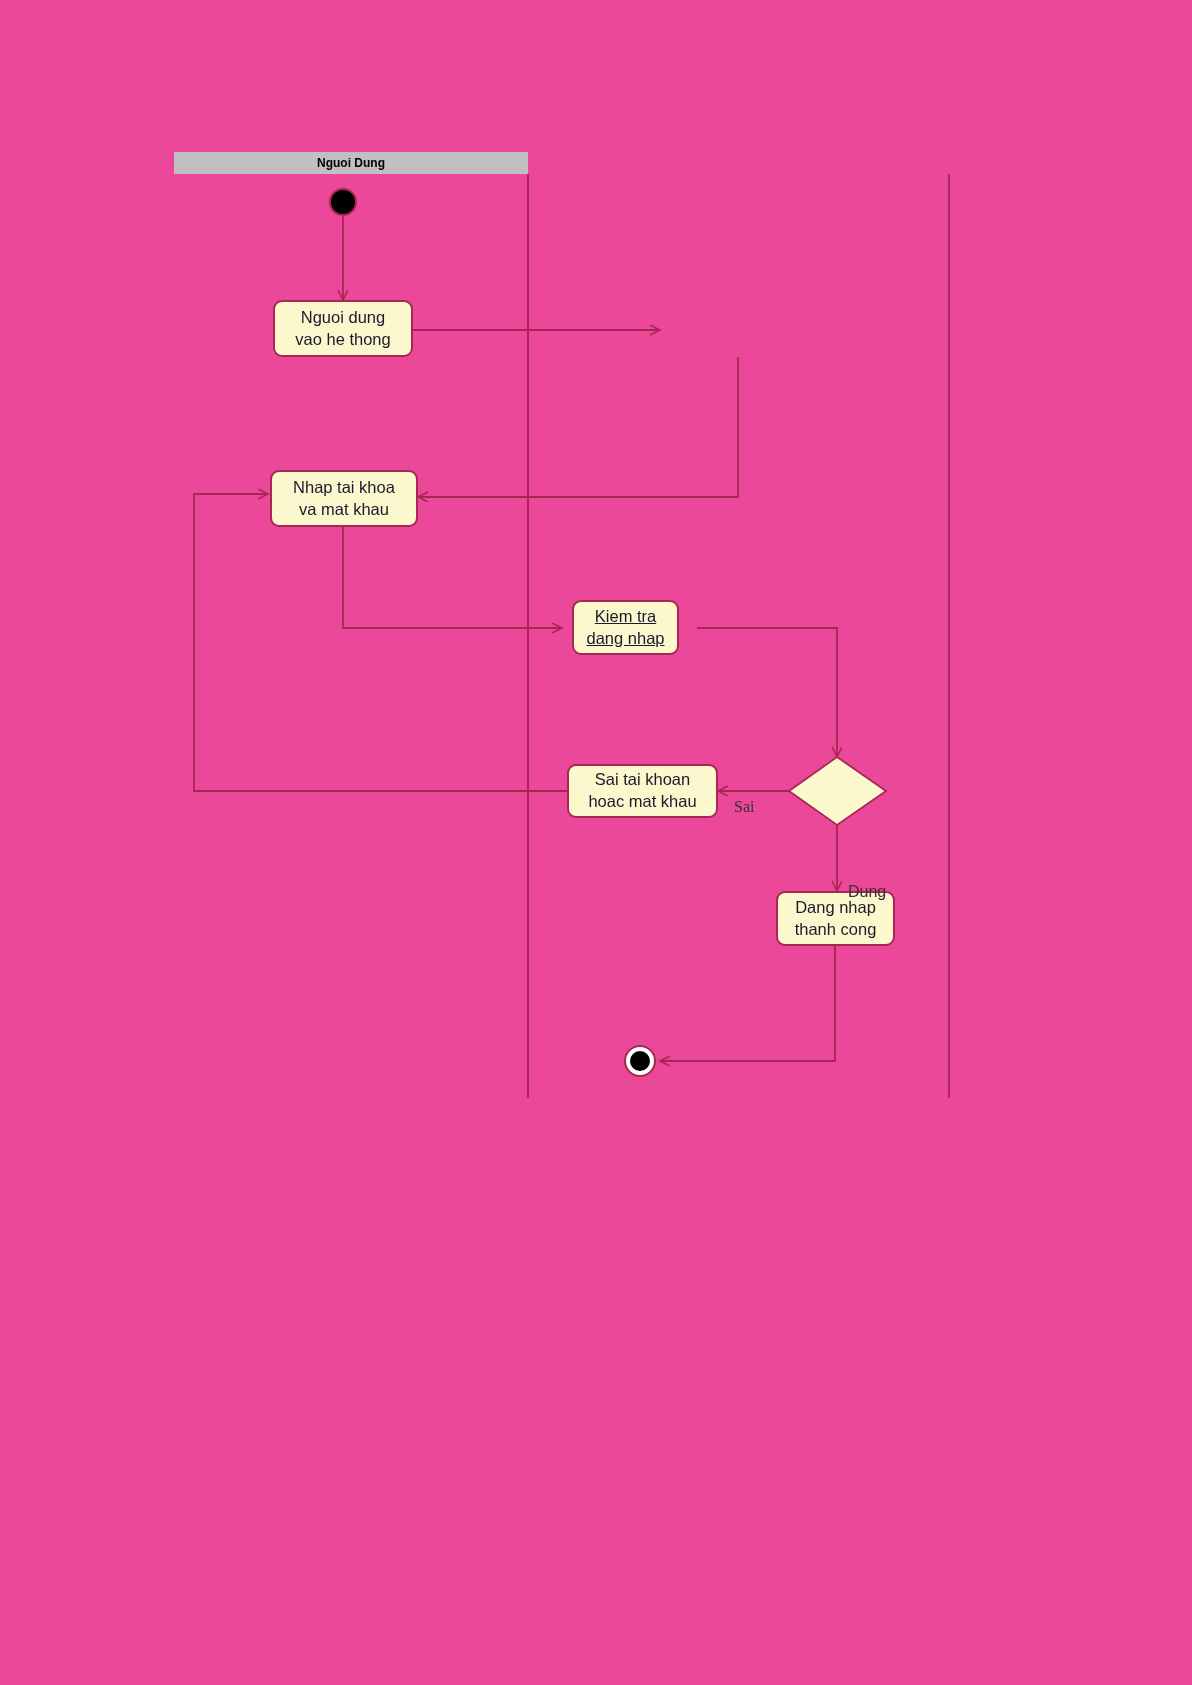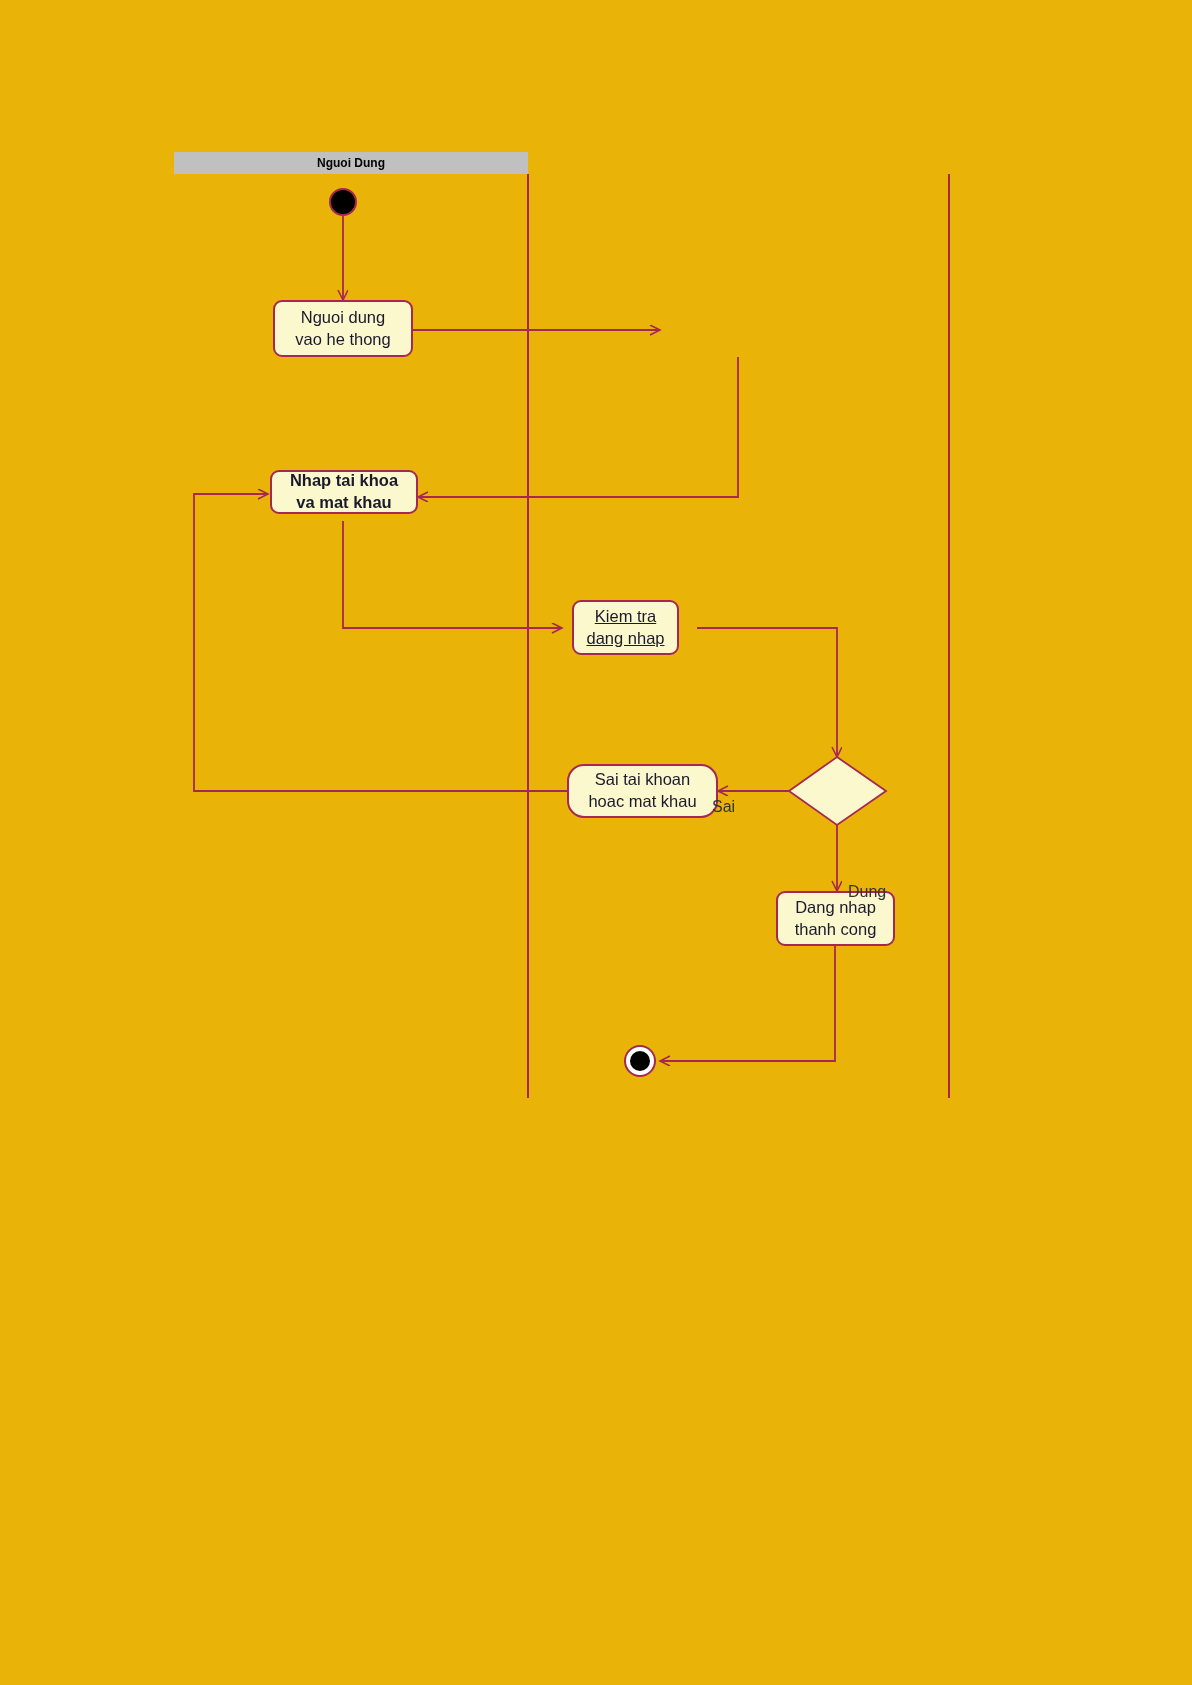--- a/index.html
+++ b/index.html
@@ -12,21 +12,21 @@
     height: 1685px;
     font-family: "Liberation Sans", sans-serif;
     position: relative;
     overflow: hidden;
   }
   #page {
     position: absolute;
     left: 0; top: 0;
     width: 1192px;
     height: 1685px;
-    background: #eab308;
+    background: #ec4899;
   }
   #diagram {
     position: absolute;
     left: 0; top: 0;
     width: 1192px;
     height: 1685px;
   }
   .lane-header {
     position: absolute;
     background: #c0c0c0;
@@ -142,31 +142,31 @@
         <polygon points="837,757 886,791 837,825 789,791" fill="#fcf8cd" stroke="#a62852" stroke-width="1.8"></polygon>
       </g>
     </svg>
 
     <div class="start-node" style="left:329px; top:188px;"></div>
 
     <div class="node" style="left:273px; top:300px; width:140px; height:57px;">Nguoi dung
 vao he thong</div>
 
 
-    <div class="node" style="left:270px; top:470px; width:148px; height:44px;font-weight:bold;">Nhap tai khoa
+    <div class="node" style="left:270px; top:470px; width:148px; height:57px;">Nhap tai khoa
 va mat khau</div>
 
     <div class="node" style="left:572px; top:600px; width:107px; height:55px;text-decoration:underline;">Kiem tra
 dang nhap</div>
 
-    <div class="node" style="left:567px; top:764px; width:151px; height:54px;border-radius:17px;">Sai tai khoan
+    <div class="node" style="left:567px; top:764px; width:151px; height:54px;">Sai tai khoan
 hoac mat khau</div>
 
     <div class="node" style="left:776px; top:891px; width:119px; height:55px;">Dang nhap
 thanh cong</div>
 
     <div class="end-node" style="left:624px; top:1045px;"></div>
 
-    <div class="flow-label" style="left:712px; top:798px;">Sai</div>
+    <div class="flow-label" style="left:734px; top:798px;font-family:Liberation Serif, serif;">Sai</div>
     <div class="flow-label" style="left:848px; top:845px;margin-top:38px;">Dung</div>
 
   </div>
 </div>
 
 </body></html>

